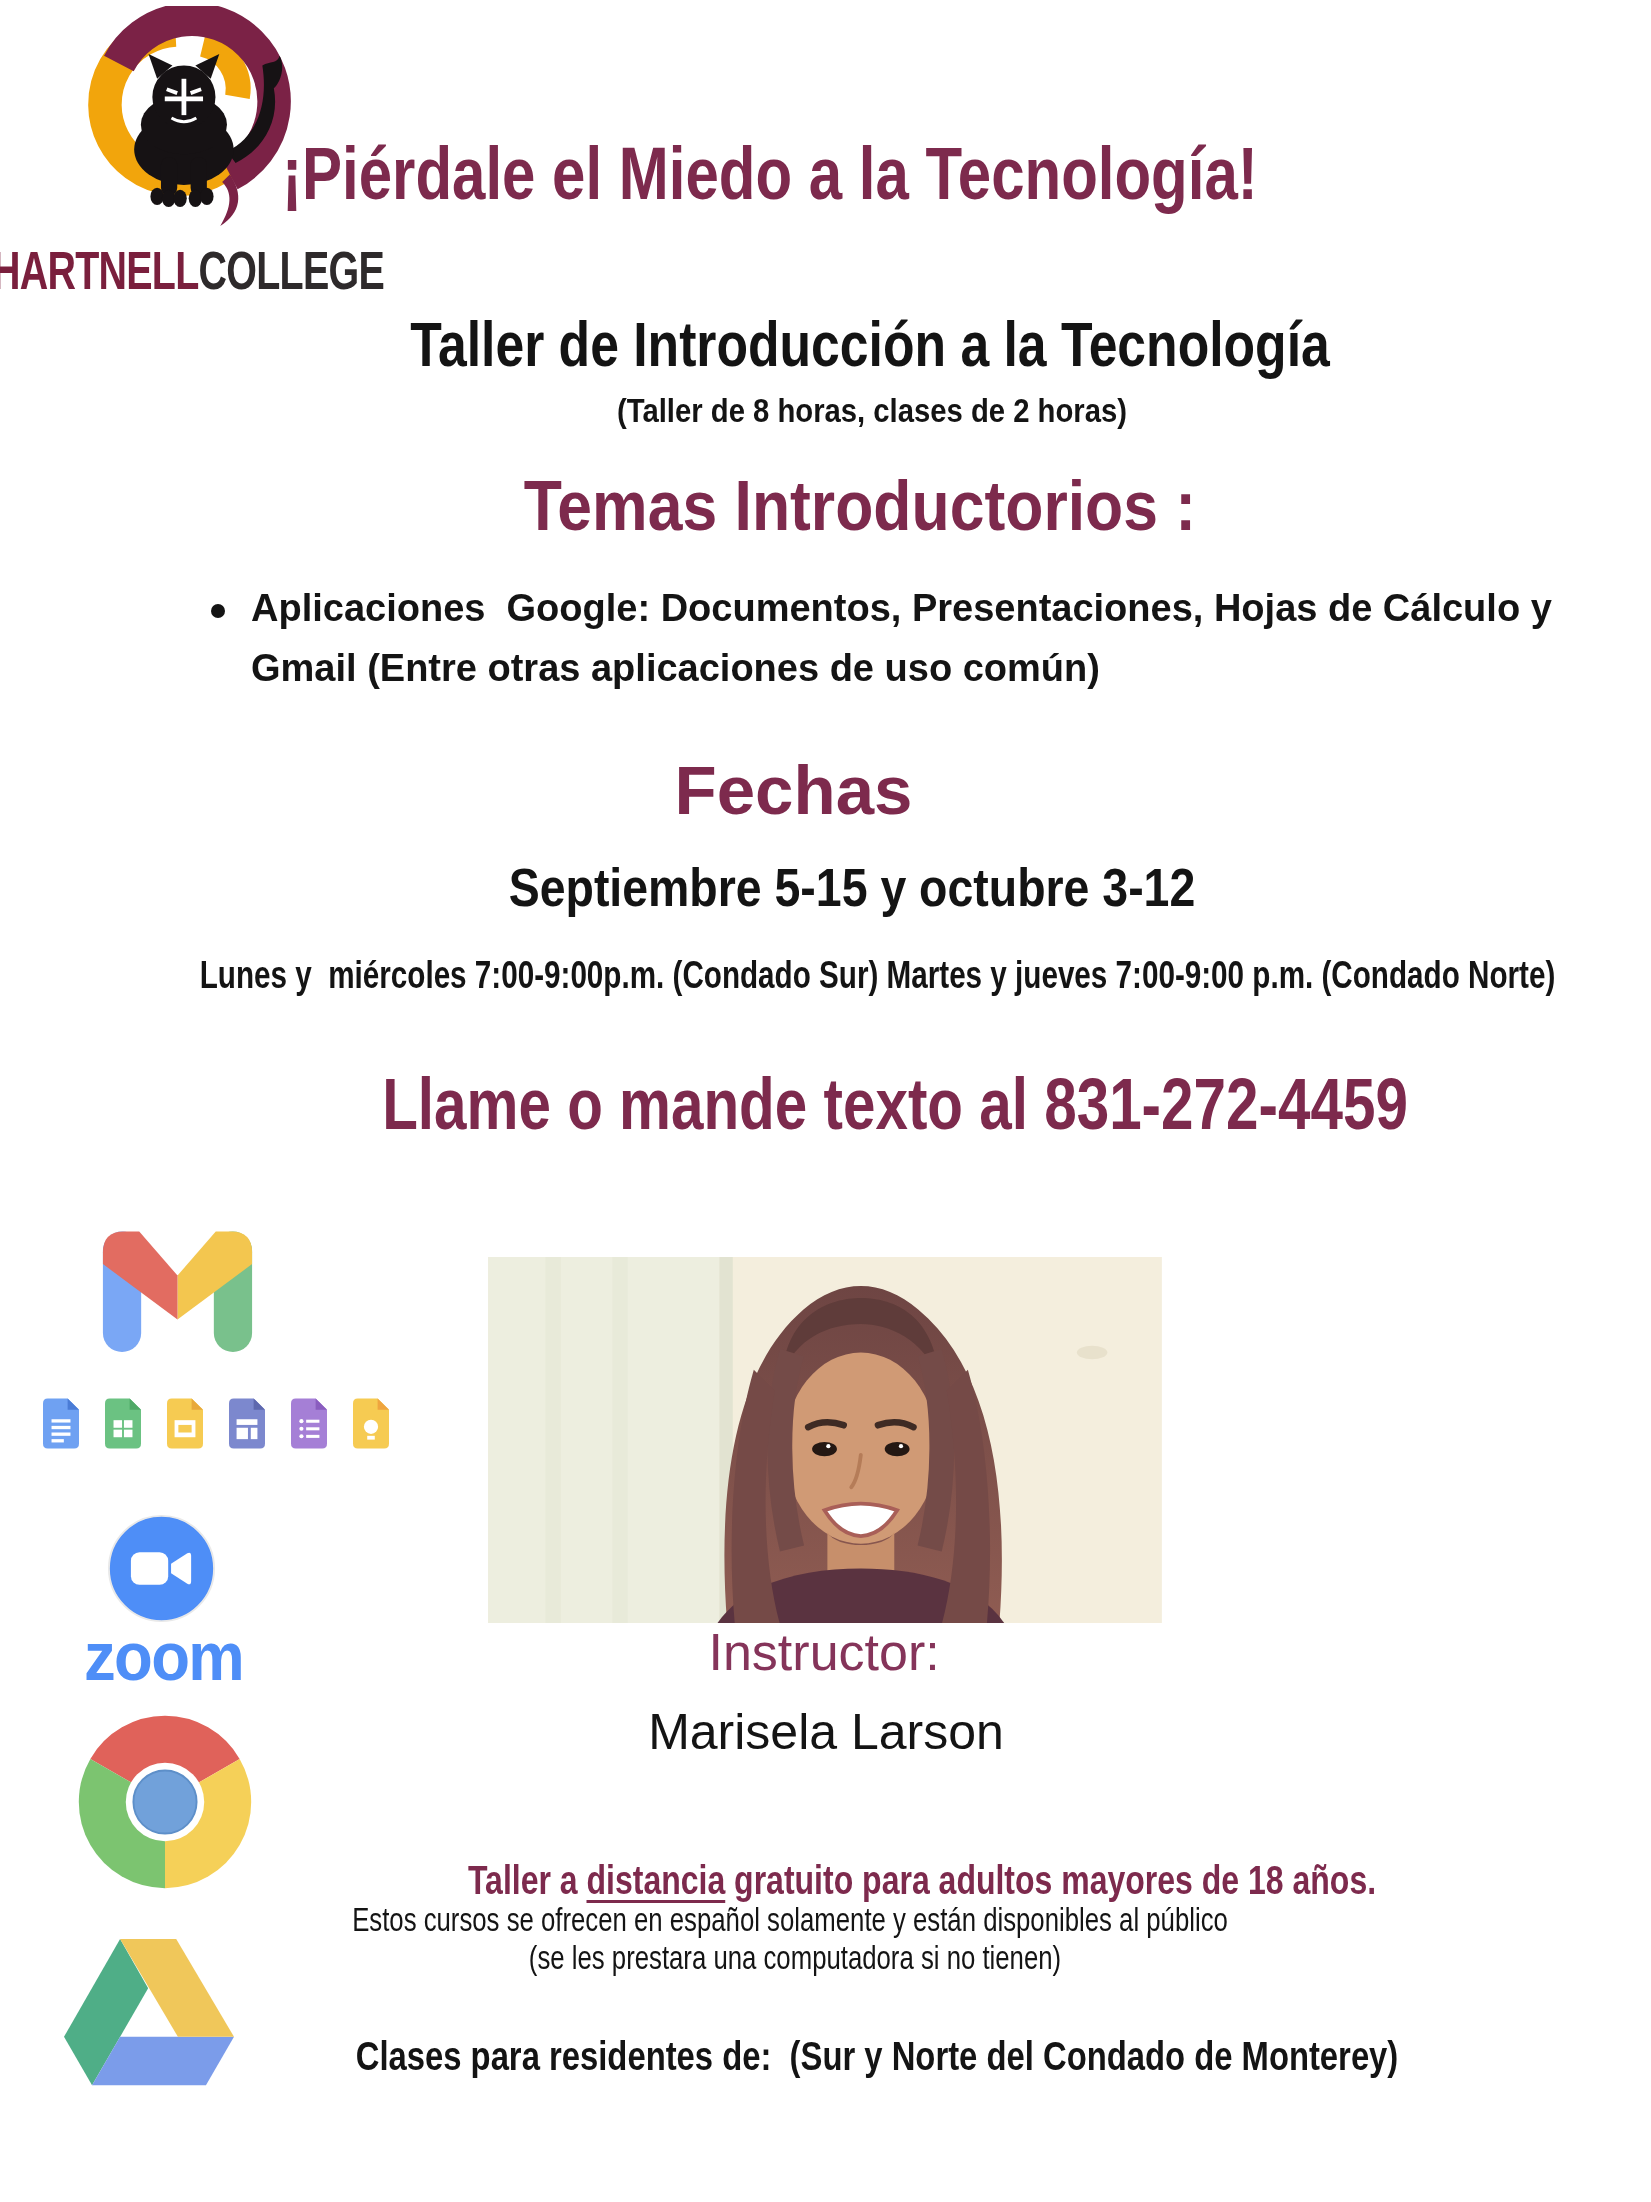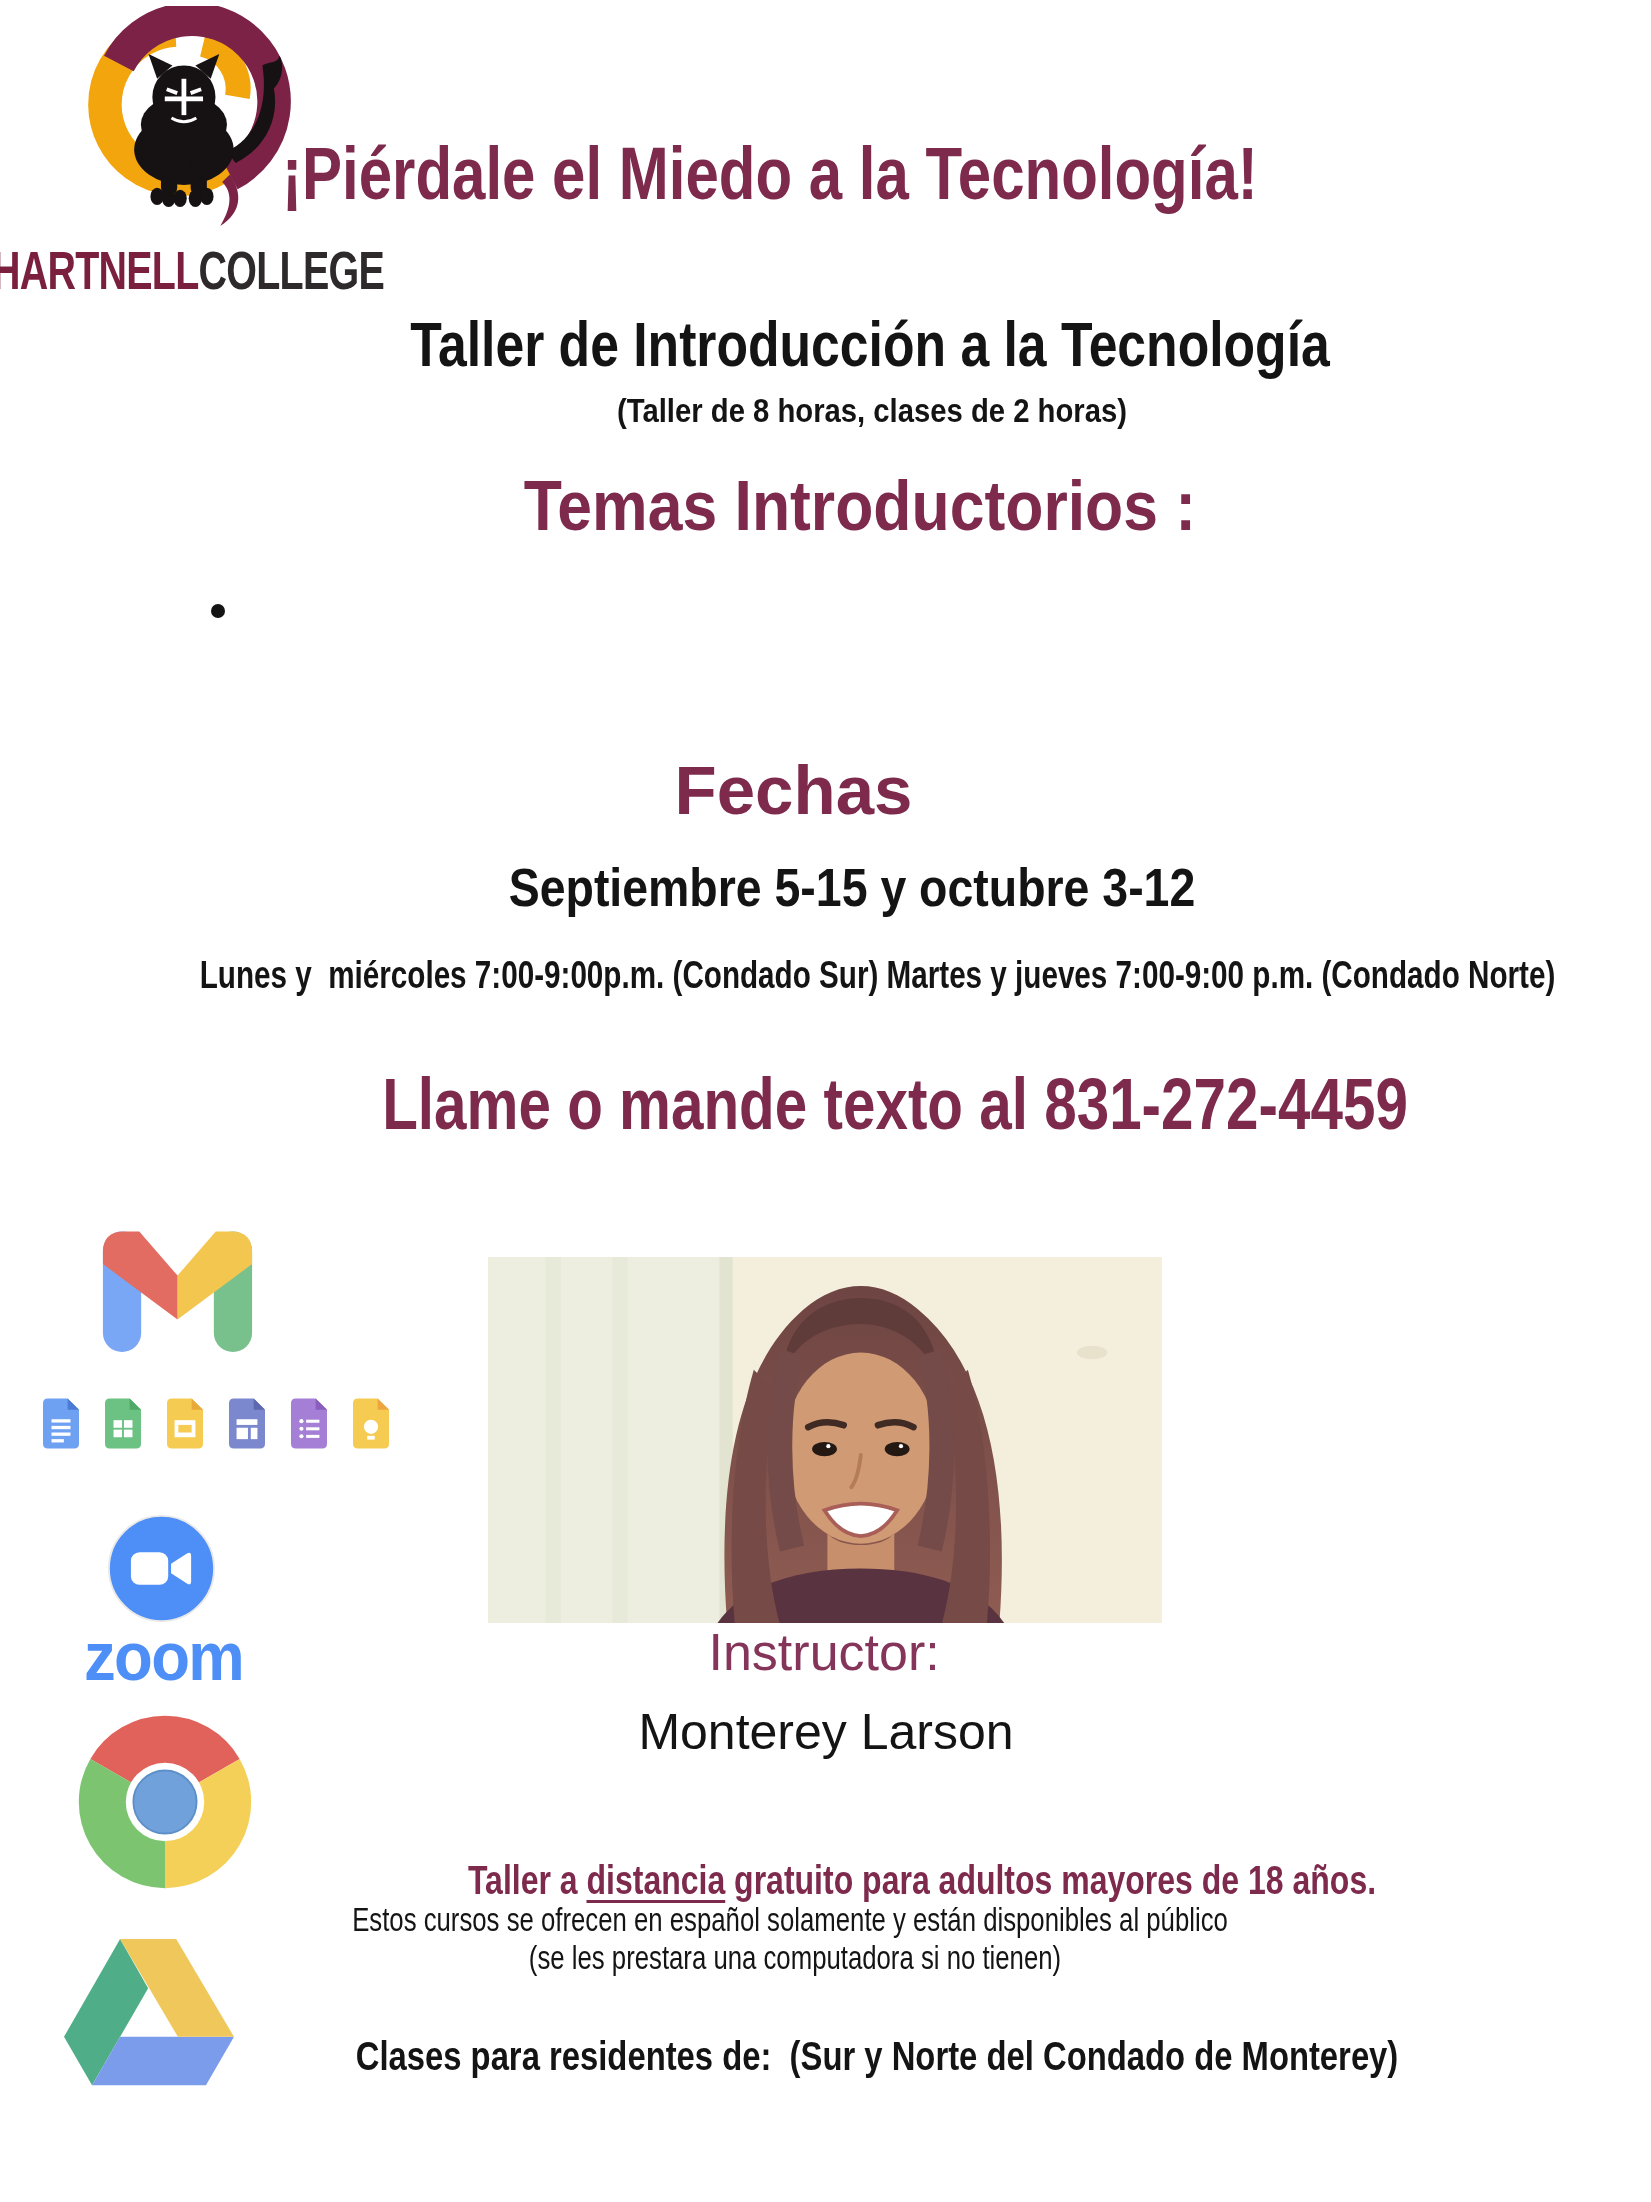--- a/index.html
+++ b/index.html
@@ -74,20 +74,21 @@
     <span class="wm1">HARTNELL</span><span class="wm2">COLLEGE</span>
   </div>
 
   <div class="abs flyer-title">¡Piérdale el Miedo a la Tecnología!</div>
 
   <div class="ctr workshop-title">Taller de Introducción a la Tecnología</div>
   <div class="ctr workshop-sub">(Taller de 8 horas, clases de 2 horas)</div>
   <div class="ctr topics-head">Temas Introductorios :</div>
 
   <div class="abs bullet-dot"></div>
+  <div class="abs topic-text">Aplicaciones  Google: Documentos, Presentaciones, Hojas de Cálculo y Gmail (Entre otras aplicaciones de uso común)</div>
 
   <div class="ctr dates-head">Fechas</div>
   <div class="ctr dates-range">Septiembre 5-15 y octubre 3-12</div>
   <div class="ctr schedule">Lunes y  miércoles 7:00-9:00p.m. (Condado Sur) Martes y jueves 7:00-9:00 p.m. (Condado Norte)</div>
 
   <div class="ctr cta">Llame o mande texto al 831-272-4459</div>
 
   <svg class="abs" style="left:101px;top:1220px;" width="153" height="134" viewBox="0 0 160 140">
     <rect x="2" y="12" width="40" height="126" rx="20" fill="#7AA7F5"></rect>
     <rect x="118" y="12" width="40" height="126" rx="20" fill="#79C18C"></rect>
@@ -193,21 +194,21 @@
       <path d="M352,265 Q390,251 428,265 Q412,291 390,292 Q368,291 352,265 Z" fill="#ffffff" stroke="#A95F58" stroke-width="4"></path>
       <path d="M372,317 Q390,323 408,317" stroke="#BA7F5E" stroke-width="3" fill="none"></path>
       <path d="M355,288 L355,336 Q390,353 425,336 L425,288 C415,306 365,306 355,288 Z" fill="#C78F6B"></path>
       <path d="M240,383 C270,340 330,326 390,326 C450,326 510,340 540,383 Z" fill="#5A3340"></path>
       <path d="M300,140 C285,230 288,320 305,383 L258,383 C250,290 257,190 278,118 Z" fill="#754A47"></path>
       <path d="M480,140 C495,230 492,320 475,383 L522,383 C530,290 523,190 502,118 Z" fill="#754A47"></path>
     </g>
   </svg>
 
   <div class="ctr instr-label">Instructor:</div>
-  <div class="ctr instr-name">Monterey Larson</div>
+  <div class="ctr instr-name">Marisela Larson</div>
 
   <div class="ctr note1"><span>Taller a </span><span class="u">distancia</span><span> gratuito para adultos mayores de 18 años.</span></div>
   <div class="ctr note2">Estos cursos se ofrecen en español solamente y están disponibles al público</div>
   <div class="ctr note3">(se les prestara una computadora si no tienen)</div>
   <div class="ctr residency">Clases para residentes de:  (Sur y Norte del Condado de Monterey)</div>
 
 </div>
 
 
 </body></html>

